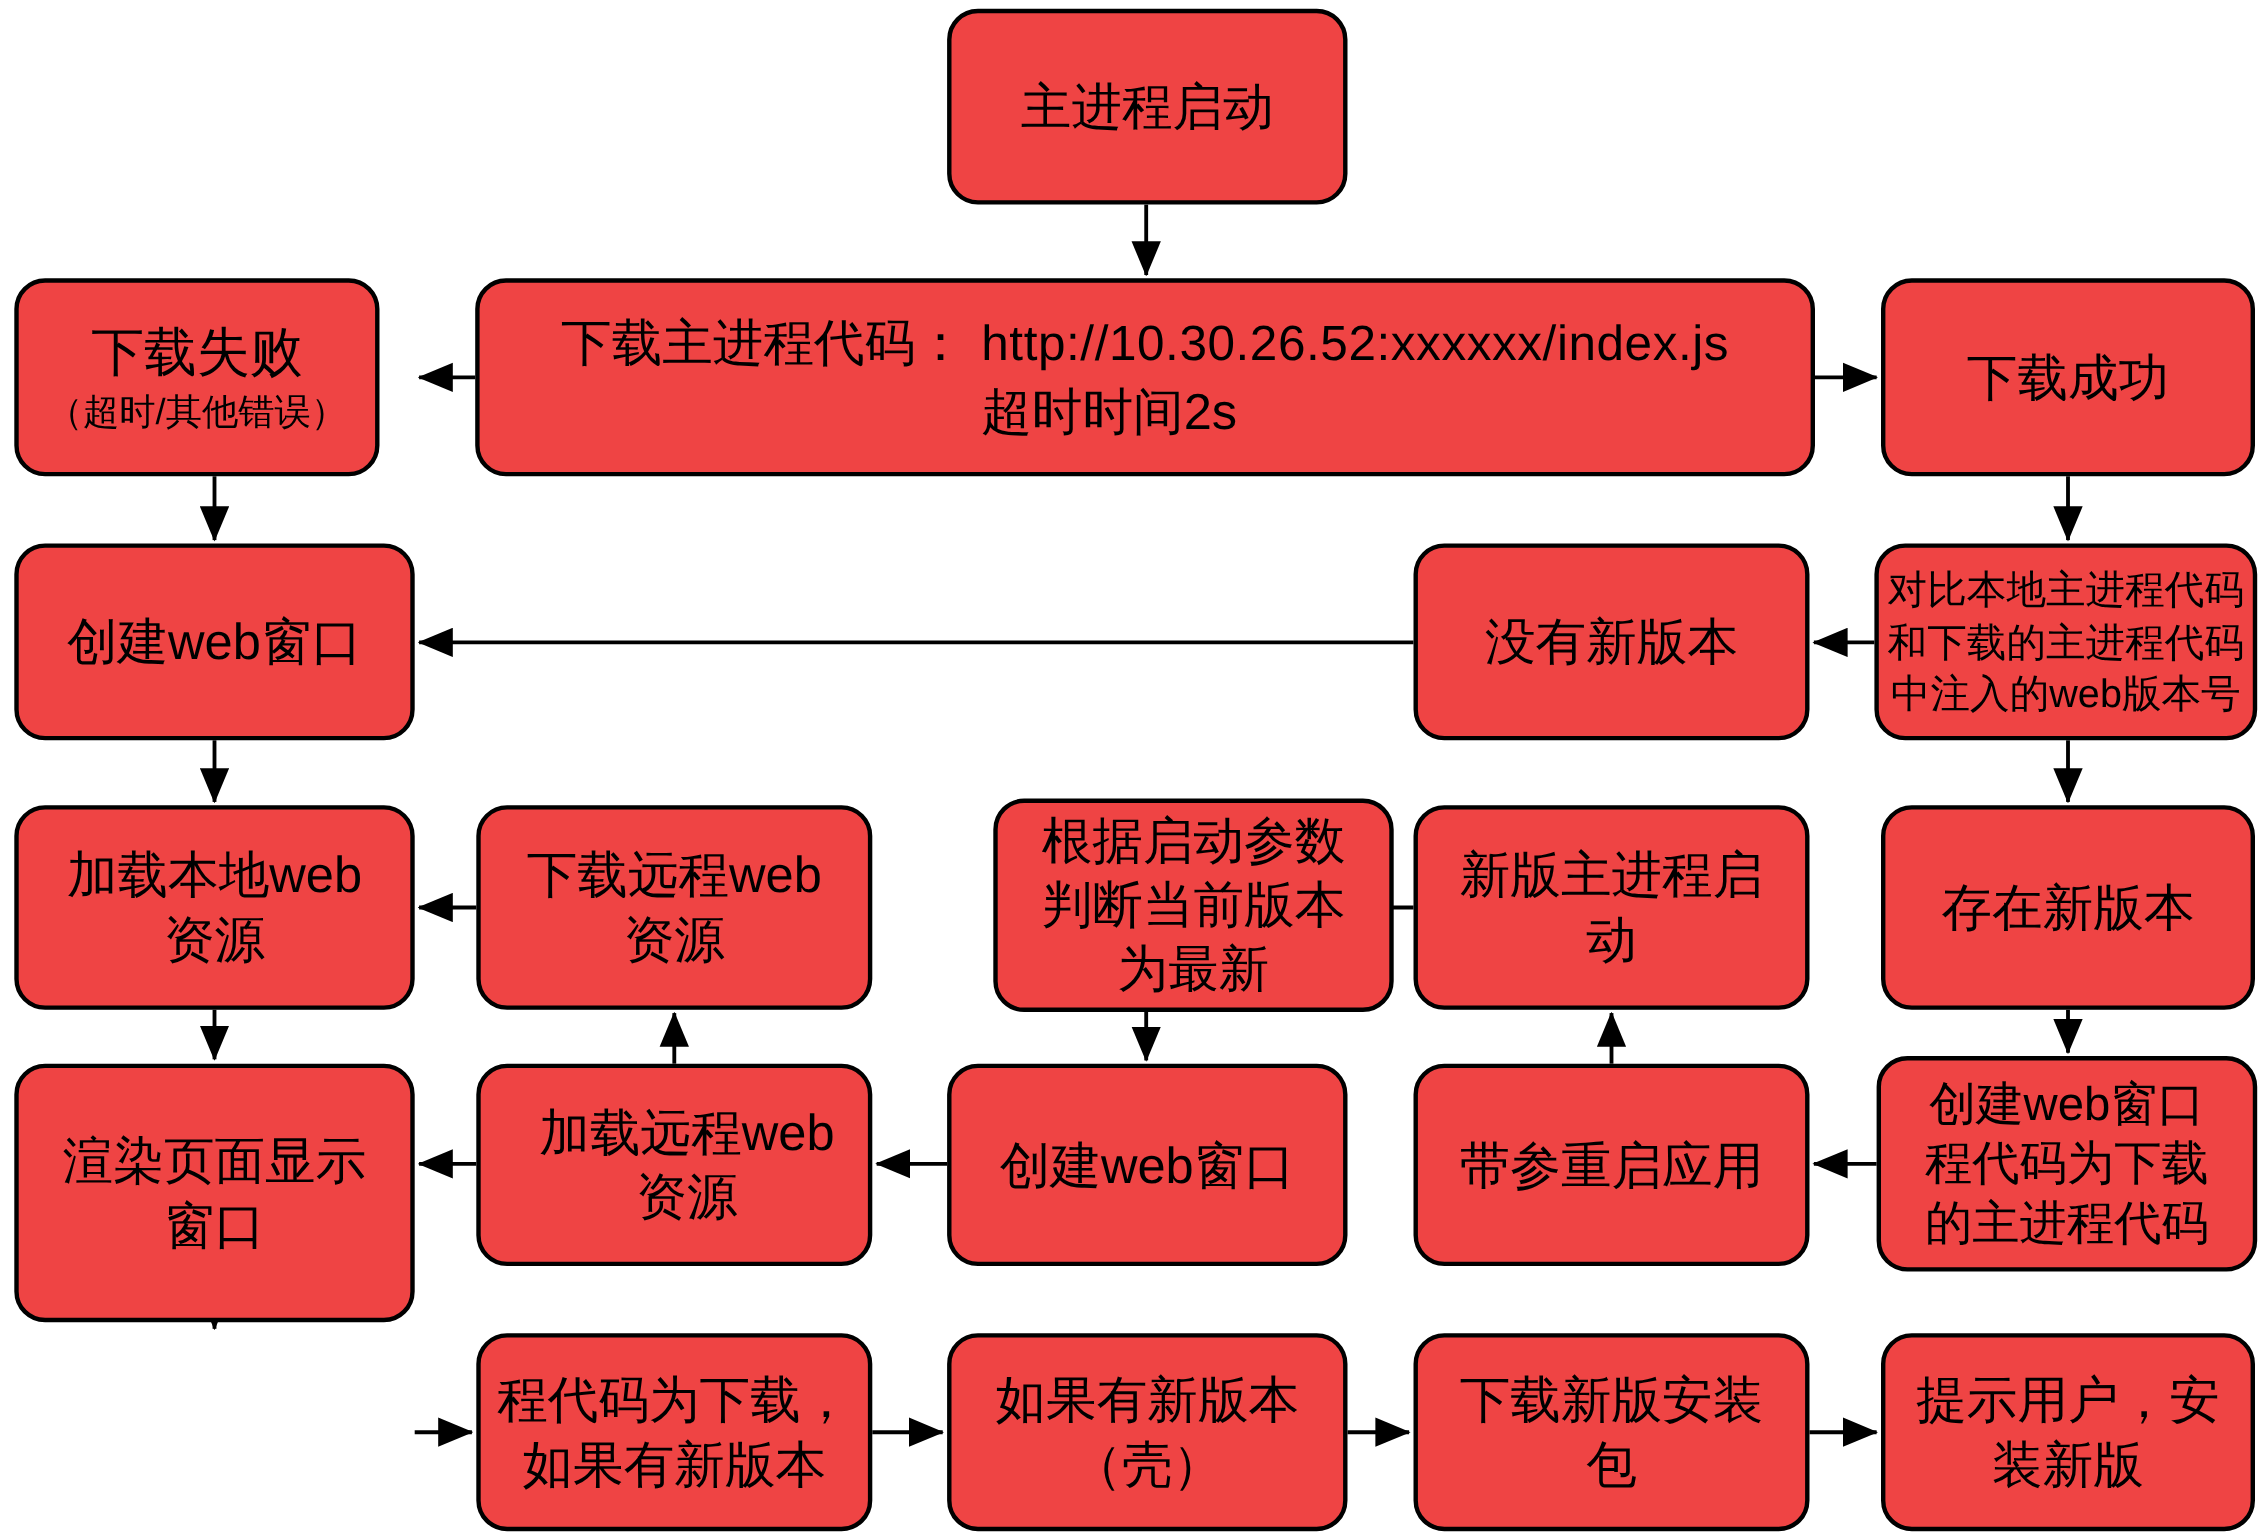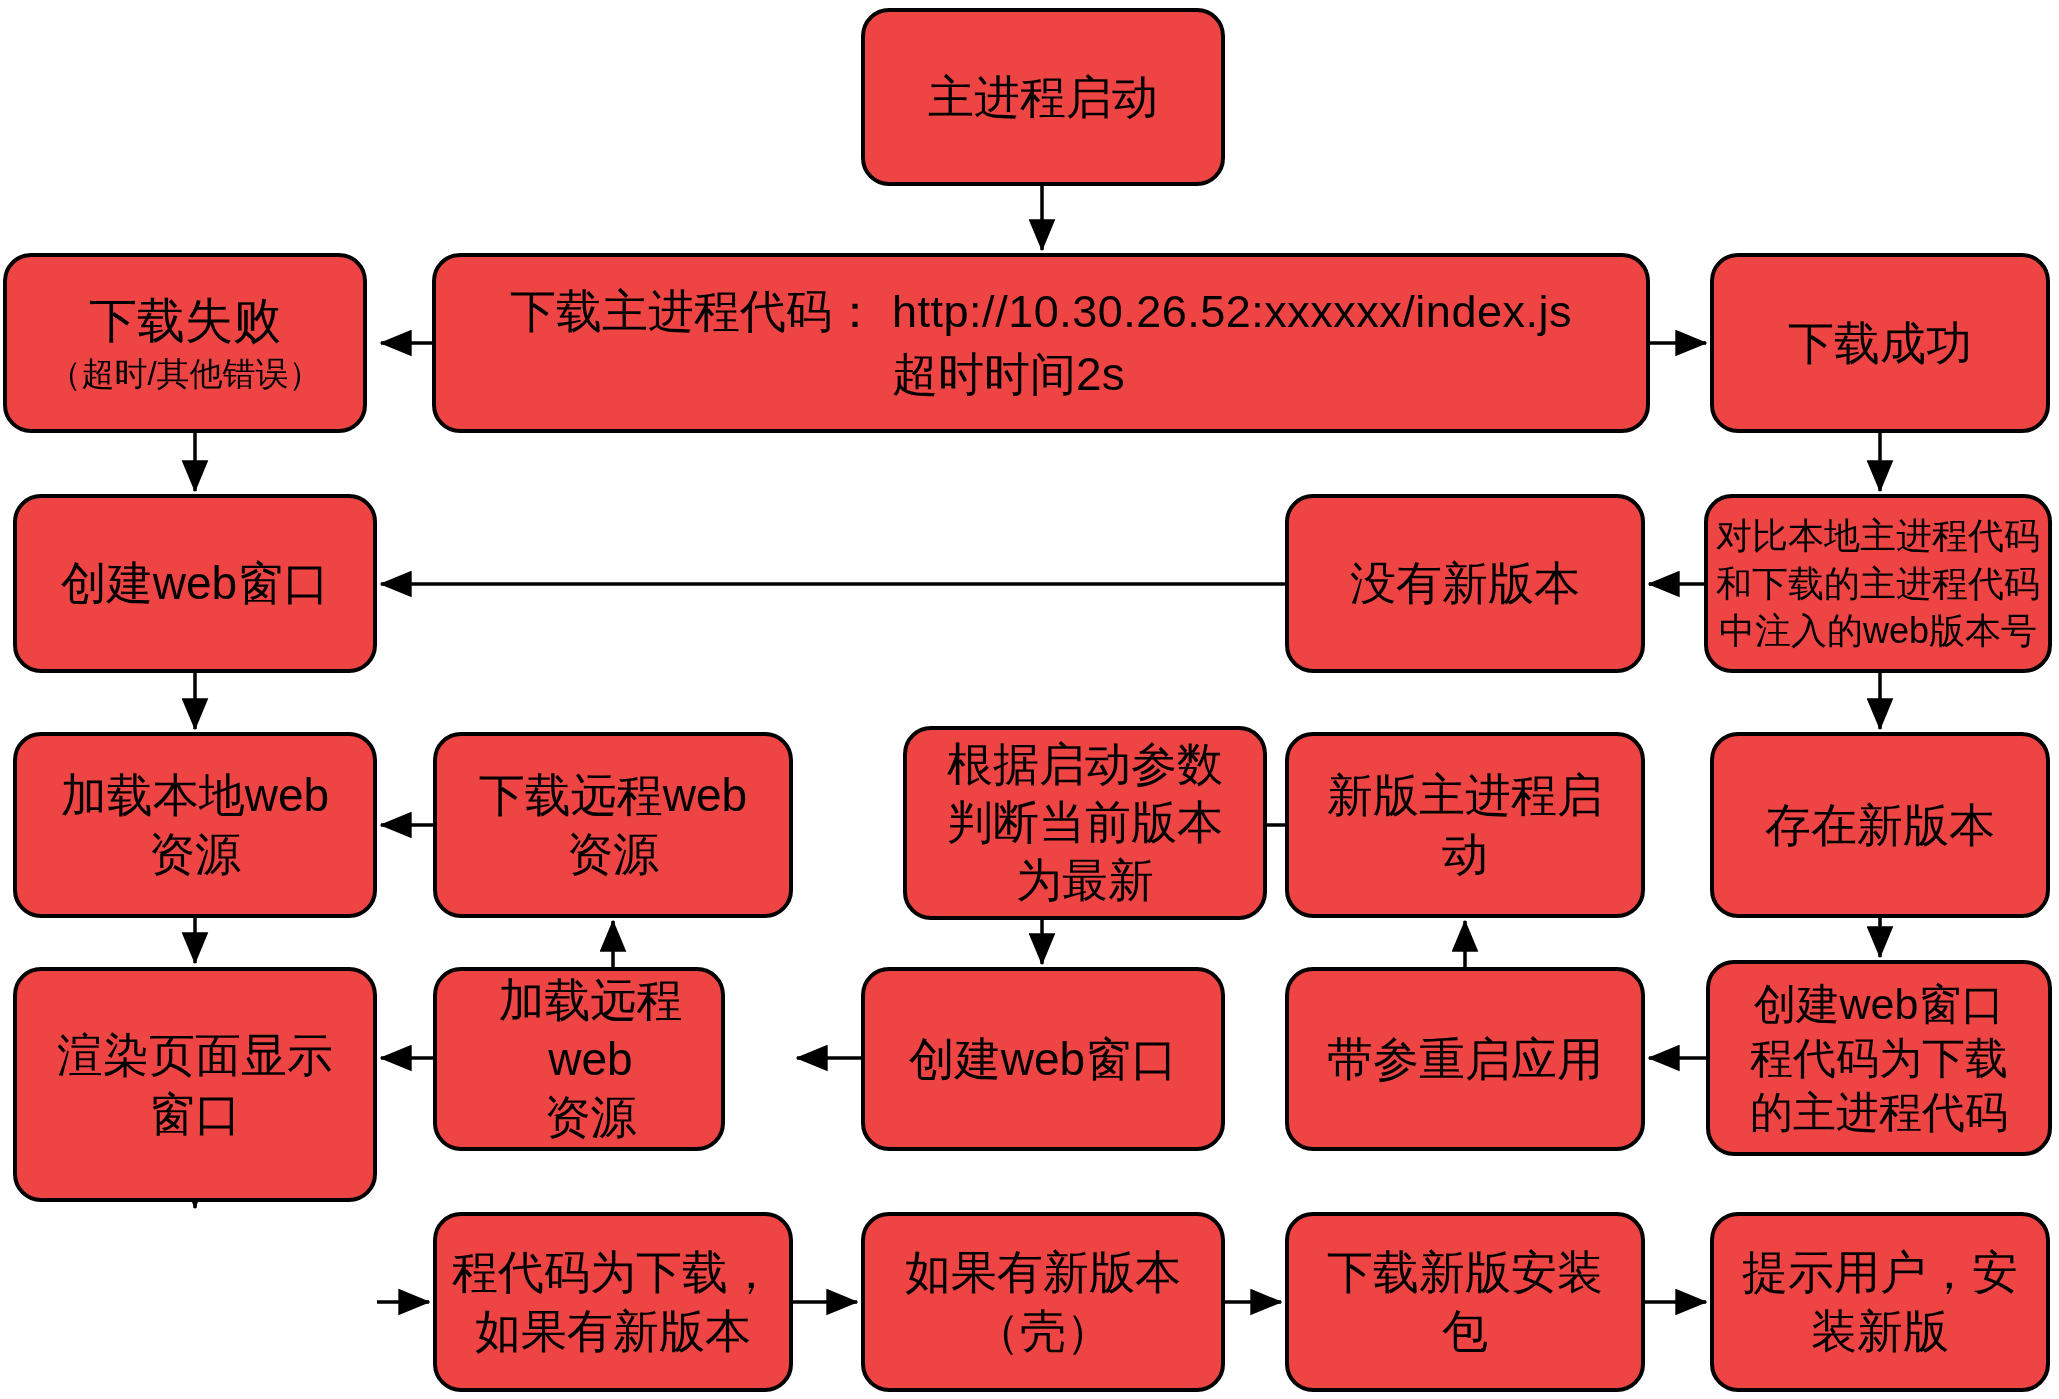--- a/index.html
+++ b/index.html
@@ -7,35 +7,35 @@
        font-family:"Liberation Sans","DejaVu Sans",sans-serif;color:#000;}
   .canvas{position:absolute;left:0;top:0;width:2059px;height:1399px;}
   svg.arrows{position:absolute;left:0;top:0;width:2059px;height:1399px;pointer-events:none;}
   svg.arrows line{stroke:#000;stroke-width:3.5;}
   .node{position:absolute;box-sizing:border-box;background:#ef4444;border:4px solid #000;
         border-radius:28px;display:flex;flex-direction:column;align-items:center;
         justify-content:center;text-align:center;line-height:1.28;}
   .label{white-space:pre-line;font-size:46px;}
   
   #n-start{left:861px;top:8px;width:364px;height:178px;}
-  #n-download-fail{left:3px;top:253px;width:364px;height:180px;}
+  #n-download-fail{left:13px;top:253px;width:332px;height:180px;}
   #n-download-main{left:432px;top:253px;width:1218px;height:180px;}
   #n-download-success{left:1710px;top:253px;width:340px;height:180px;}
   #n-create-window-1{left:13px;top:494px;width:364px;height:179px;}
   #n-no-new-version{left:1285px;top:494px;width:360px;height:179px;}
   #n-compare-code{left:1704px;top:494px;width:348px;height:179px;}
   #n-compare-code .label{font-size:36px;line-height:1.32;}
   #n-load-local-web{left:13px;top:732px;width:364px;height:186px;}
   #n-download-remote-web{left:433px;top:732px;width:360px;height:186px;}
   #n-judge-latest{left:903px;top:726px;width:364px;height:194px;}
   #n-judge-latest .label{line-height:1.26;}
   #n-new-main-start{left:1285px;top:732px;width:360px;height:186px;}
   #n-has-new-version{left:1710px;top:732px;width:340px;height:186px;}
   #n-render-page{left:13px;top:967px;width:364px;height:235px;}
-  #n-load-remote-web{left:433px;top:967px;width:292px;height:184px;padding-left:23px;}
+  #n-load-remote-web{left:433px;top:967px;width:360px;height:184px;padding-left:23px;}
   #n-create-window-2{left:861px;top:967px;width:364px;height:184px;}
   #n-restart-args{left:1285px;top:967px;width:360px;height:184px;}
   #n-replace-code{left:1706px;top:960px;width:346px;height:196px;}
   #n-replace-code .label{font-size:43px;line-height:1.26;}
   #n-download-yml{left:13px;top:1212px;width:364px;height:180px;}
   #n-compare-version{left:433px;top:1212px;width:360px;height:180px;}
   #n-shell-new-version{left:861px;top:1212px;width:364px;height:180px;}
   #n-download-installer{left:1285px;top:1212px;width:360px;height:180px;}
   #n-prompt-install{left:1710px;top:1212px;width:340px;height:180px;}
   

